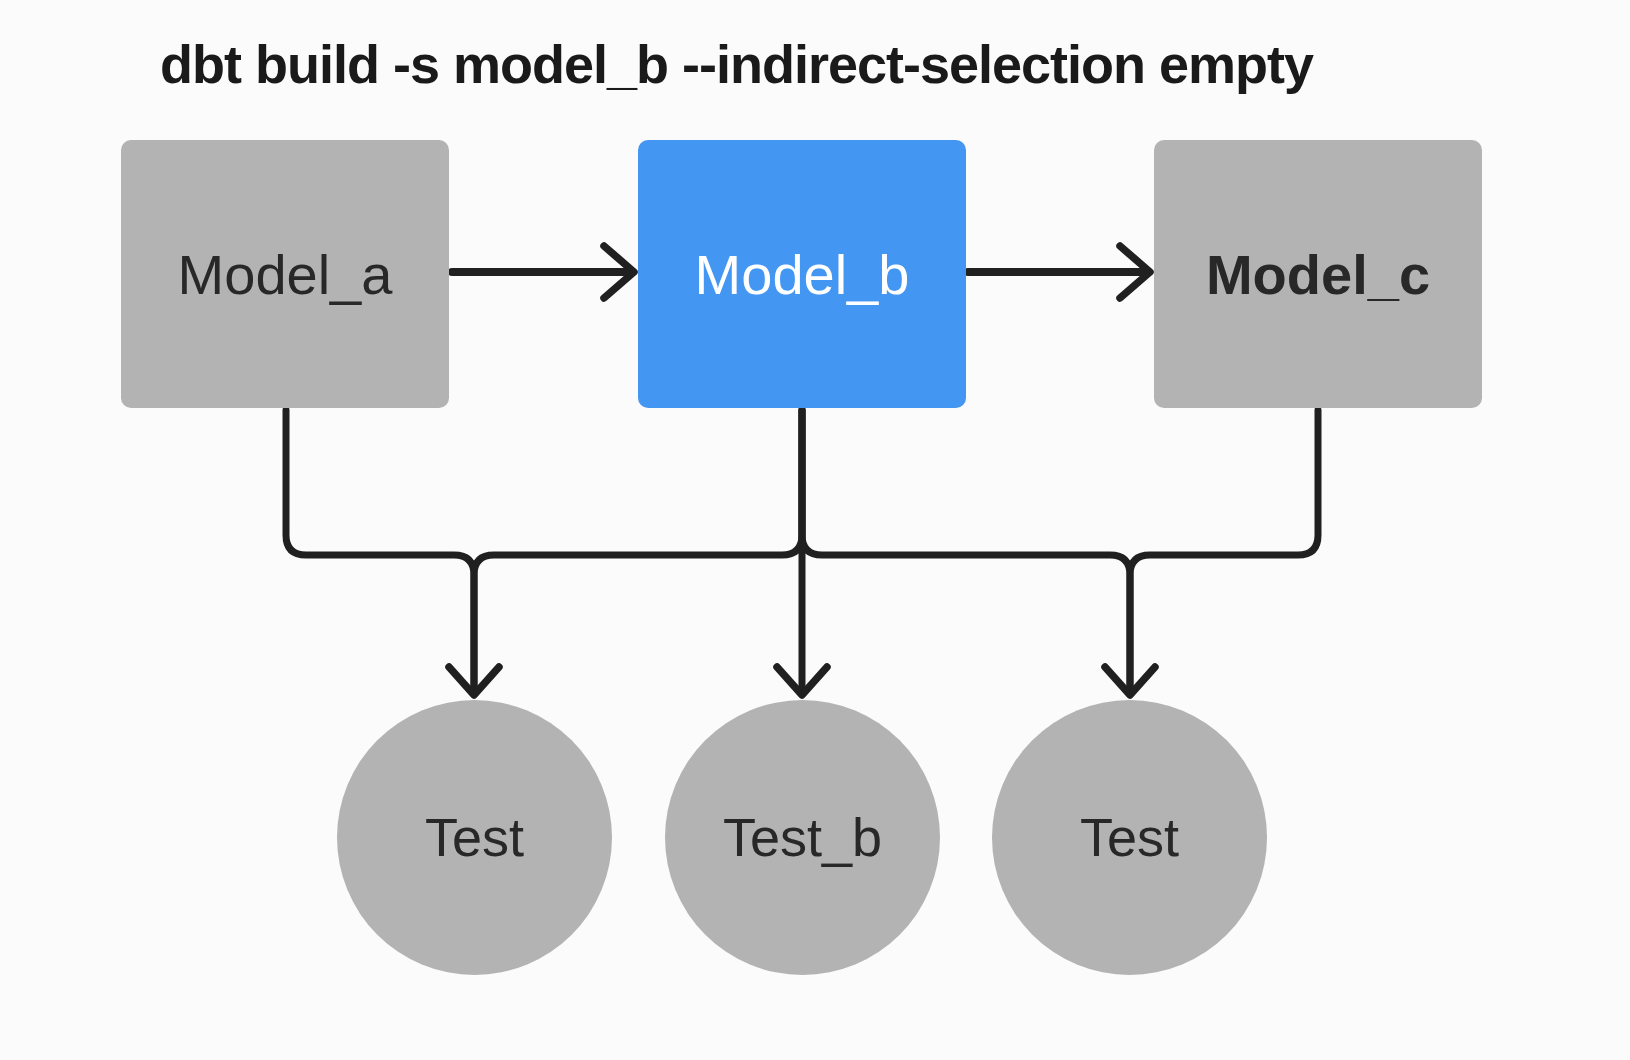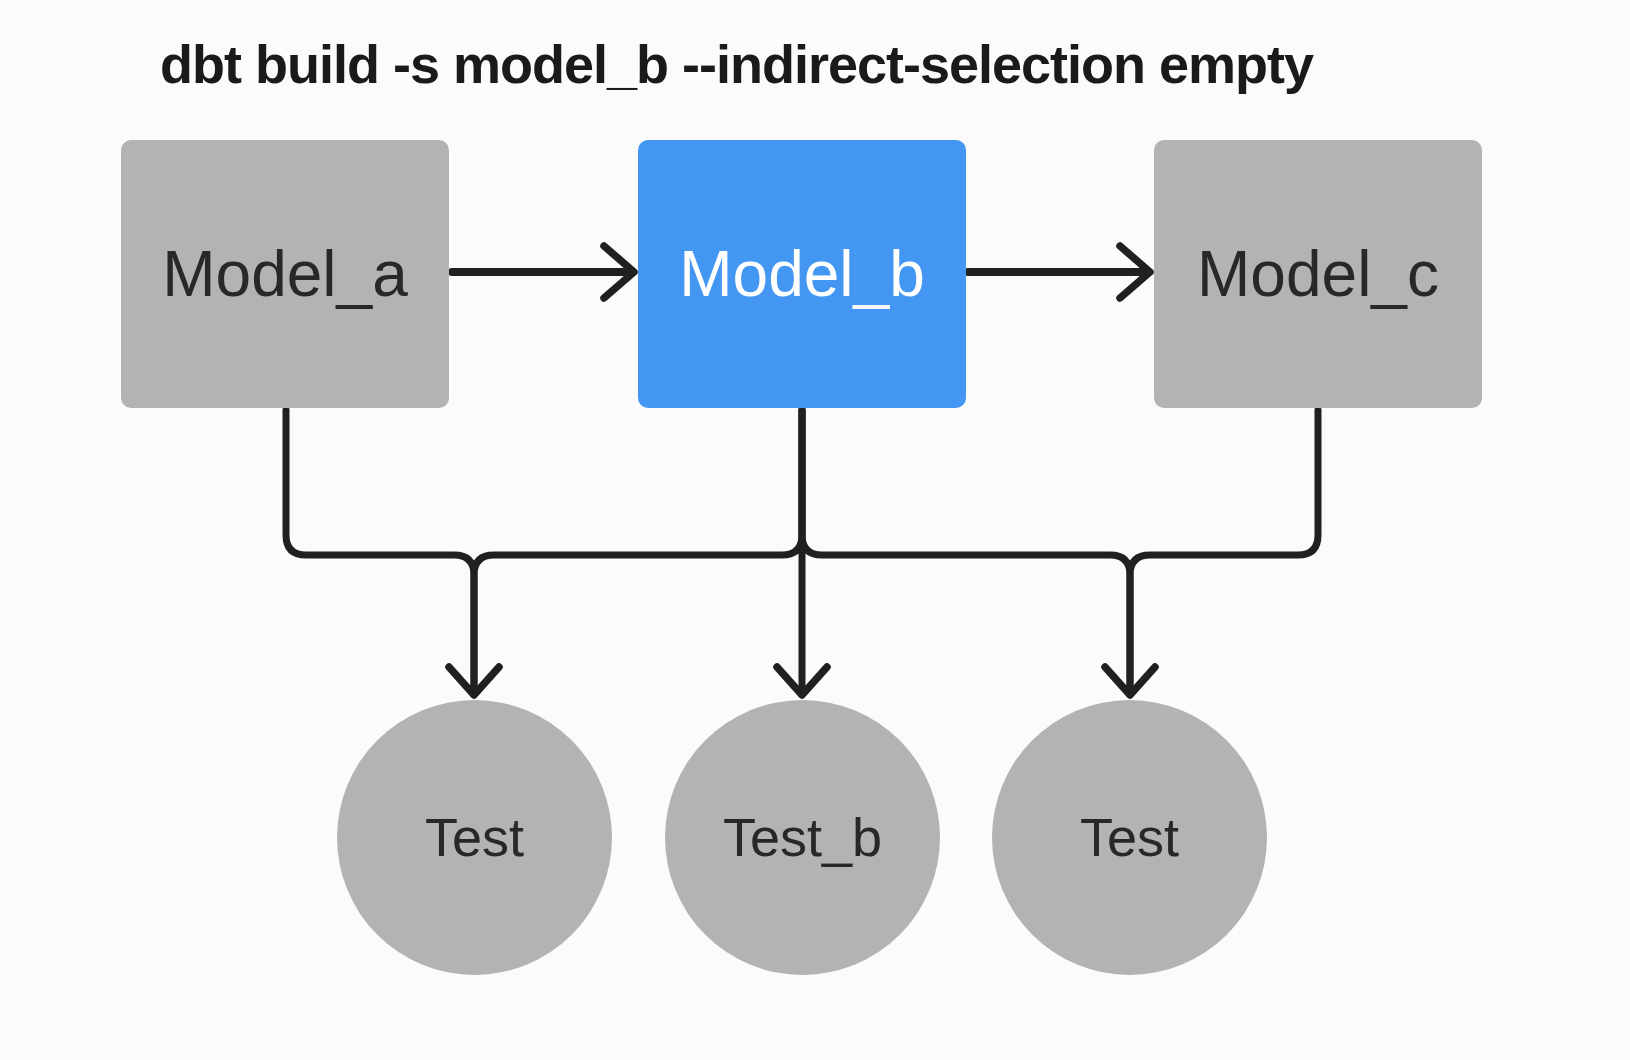--- a/index.html
+++ b/index.html
@@ -51,39 +51,39 @@
     align-items:center;
     justify-content:center;
     text-align:center;
     color:var(--text_dark);
   }
   .model{
     width:328px;height:268px;
     top:140px;
     background:var(--node_gray);
     border-radius:10px;
-    font-size:64px;
+    font-size:56px;
   }
   .model.selected{
     background:var(--node_selected);
     color:var(--text_light);
     text-align:right;
   }
   .test{
     width:275px;height:275px;
     top:700px;
     background:var(--node_gray);
     border-radius:50%;
     font-size:54px;
     line-height:1.55;
   }
   .test .line{display:block;}
   .model-a{left:121px;}
   .model-b{left:638px;}
-  .model-c{left:1154px;}
+  .model-c{left:1154px;font-weight:bold;}
   .test-ab{left:337px;}
   .test-b{left:665px;}
   .test-bc{left:992px;}
 </style>
 </head>
 <body>
 
 <div class="canvas">
 
   <div class="title">dbt build -s model_b --indirect-selection empty</div>

